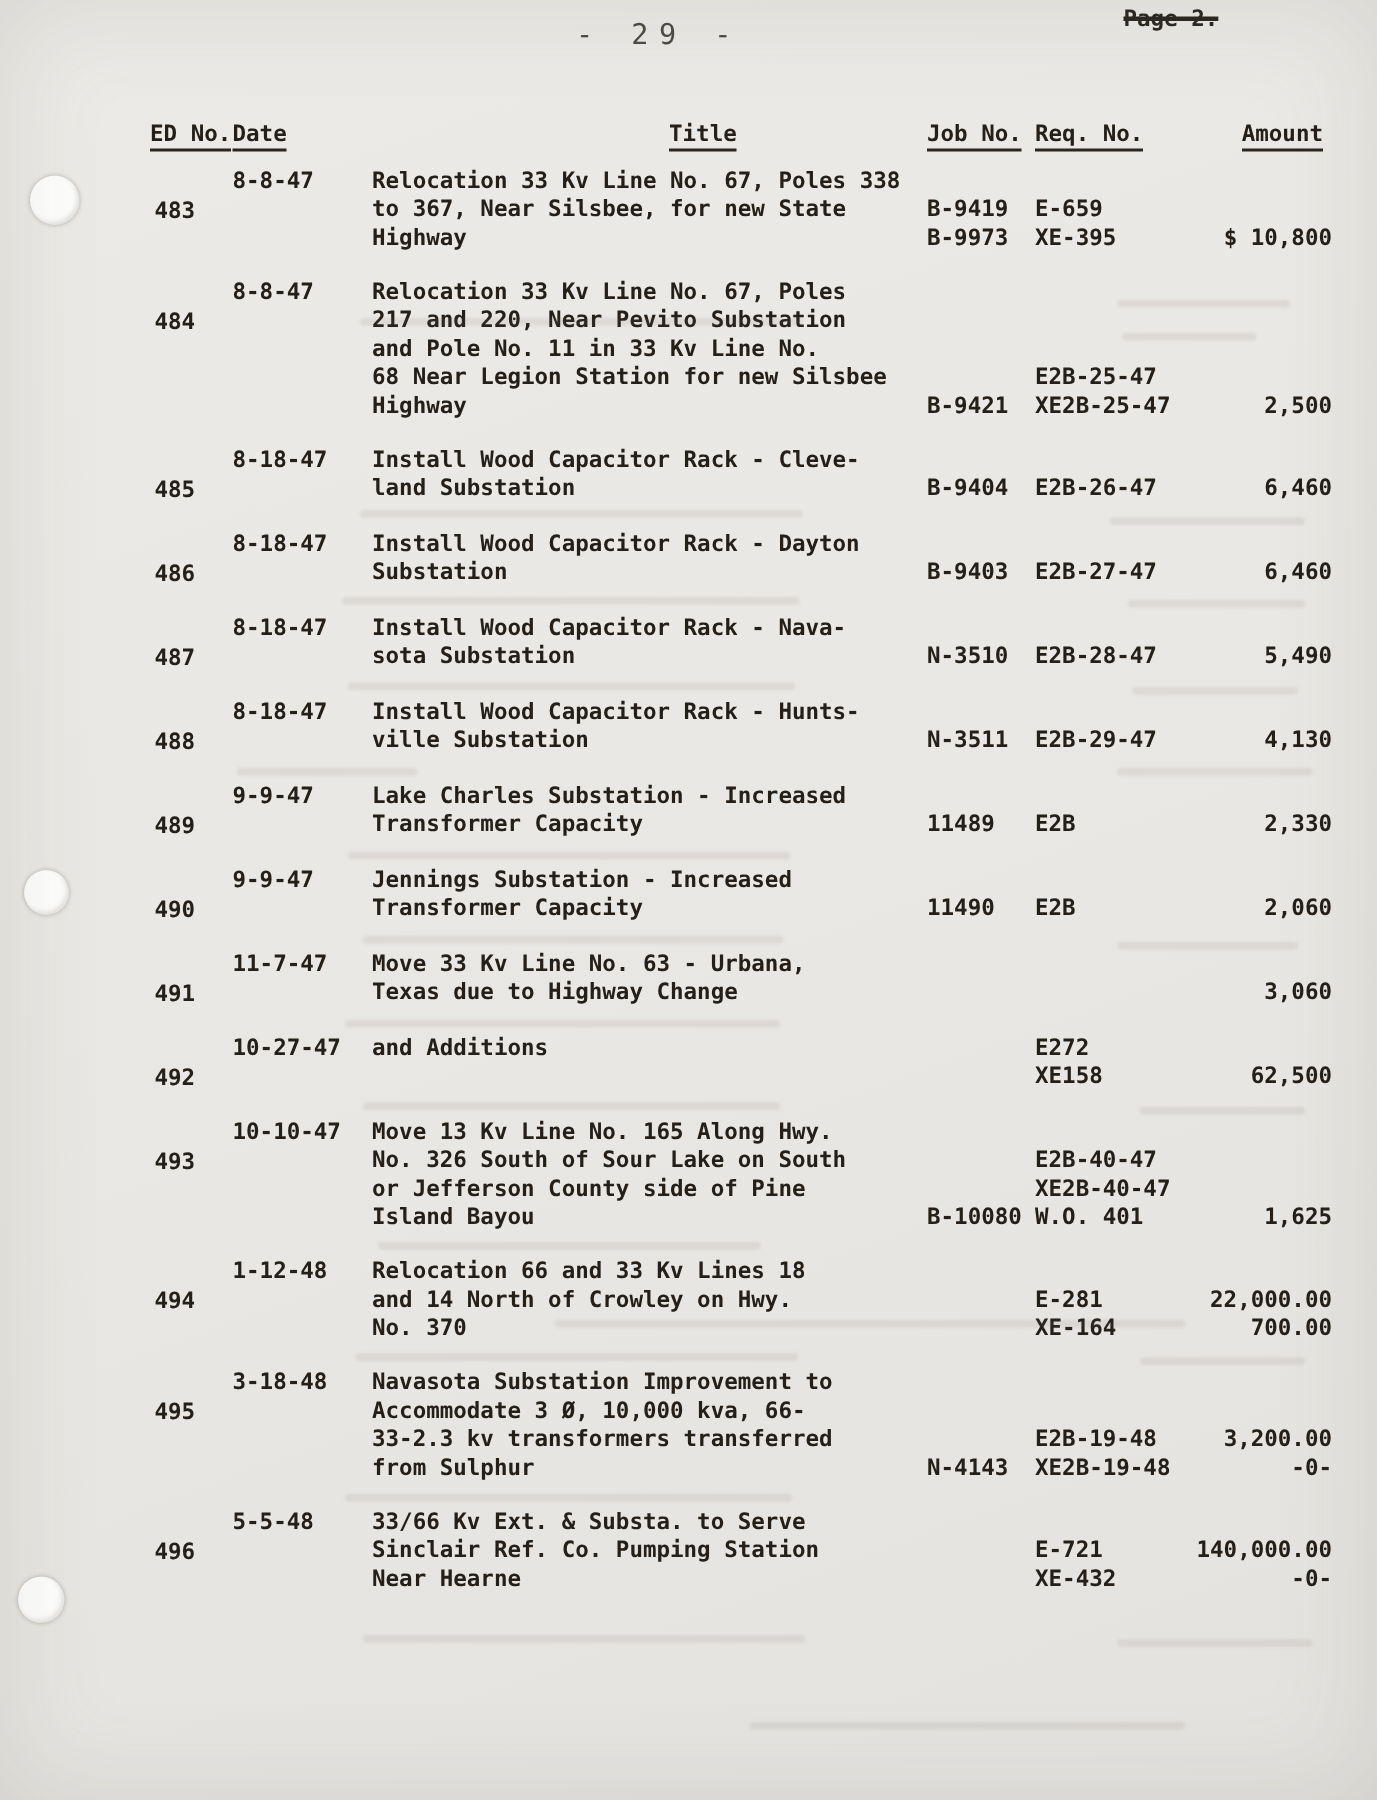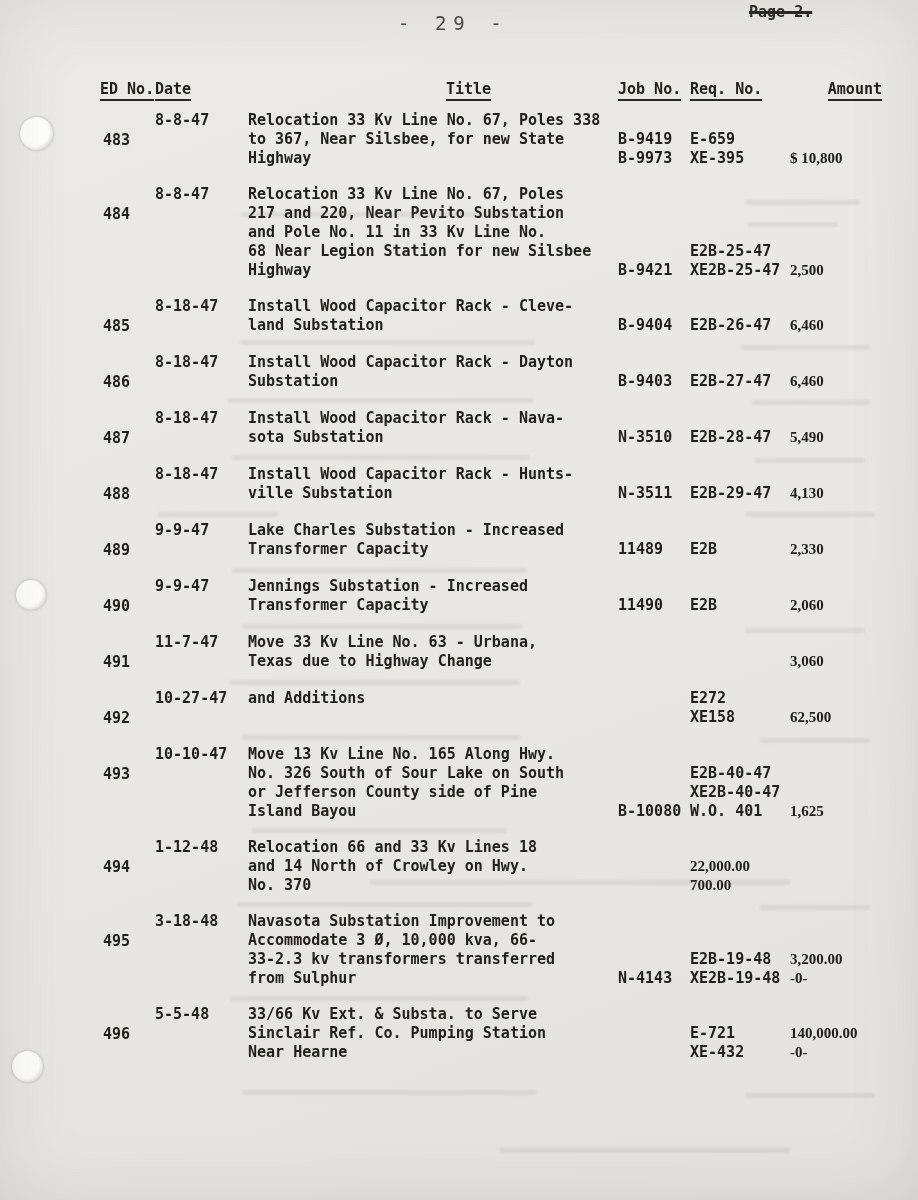--- a/index.html
+++ b/index.html
@@ -11,21 +11,21 @@
     font-family:"DejaVu Sans Mono","Liberation Mono",monospace;
     font-weight:700;
     color:#242019;
     overflow:hidden;
   }
   .page::after{
     content:"";position:absolute;inset:0;pointer-events:none;
     box-shadow:inset 0 0 70px rgba(95,90,82,0.14);
   }
   .page-number{
-    position:absolute;left:398px;top:12px;
+    position:absolute;left:384px;top:12px;
     font-size:19px;font-weight:400;letter-spacing:7px;color:#4e4a44;
     white-space:pre;
   }
   .struck-header{
     position:absolute;left:749px;top:3px;
     font-size:15px;color:#2a2620;
     text-decoration:line-through;
     text-decoration-thickness:3px;
     white-space:pre;
   }
@@ -35,21 +35,21 @@
     grid-template-columns:55px 93px 370px 72px 100px 98px;
   }
   .hdr{margin-bottom:12px;}
   .hdr .hcell{font-size:15px;line-height:19px;white-space:pre;}
   .ul{border-bottom:2px solid #2a2620;padding-bottom:1px;}
   .htitle{padding-left:198px;}
   .hamount{text-align:right;padding-right:6px;}
   .row{margin-bottom:17px;}
   .line{height:19px;line-height:19px;font-size:15px;white-space:pre;}
   .cell.ed{padding-left:3px;margin-top:20px;}
-  .cell.amount{text-align:left;padding-right:0px;font-family:Liberation Serif, serif;}
+  .cell.amount{text-align:right;padding-right:0px;}
   .hole{
     position:absolute;border-radius:50%;
     background:#fdfdfc;
     box-shadow:0 0 3px rgba(70,65,58,0.35), inset -2px -2px 3px rgba(120,115,108,0.18);
   }
   .hole.h1{left:20px;top:117px;width:33px;height:33px;}
   .hole.h2{left:16px;top:580px;width:30px;height:30px;}
   .hole.h3{left:12px;top:1051px;width:31px;height:31px;}
   .smudge{
     position:absolute;height:5px;border-radius:3px;
@@ -375,20 +375,25 @@
           </div>
           <div class="cell title">
             <div class="line">Relocation 66 and 33 Kv Lines 18</div>
             <div class="line">and 14 North of Crowley on Hwy.</div>
             <div class="line">No. 370</div>
           </div>
           <div class="cell job">
             <div class="line">&nbsp;</div>
             <div class="line">&nbsp;</div>
             <div class="line">&nbsp;</div>
+          </div>
+          <div class="cell req">
+            <div class="line">&nbsp;</div>
+            <div class="line">E-281</div>
+            <div class="line">XE-164</div>
           </div>
           <div class="cell amount">
             <div class="line">&nbsp;</div>
             <div class="line">22,000.00</div>
             <div class="line">700.00</div>
           </div>
         </div>
         <div class="row">
           <div class="cell ed">
             <div class="line">495</div>

